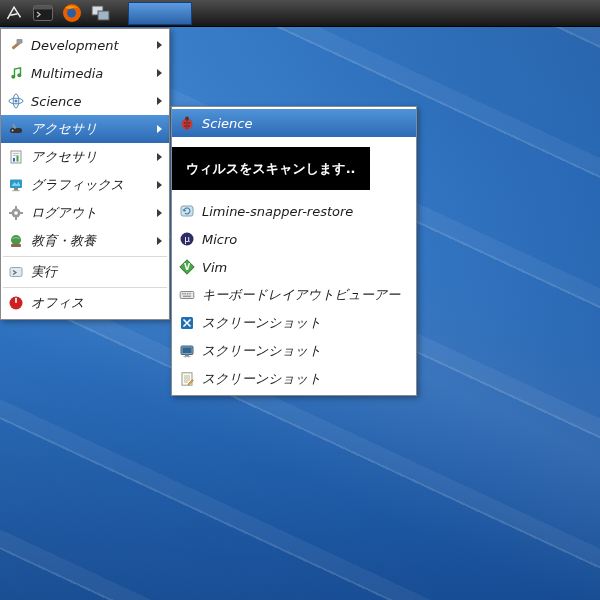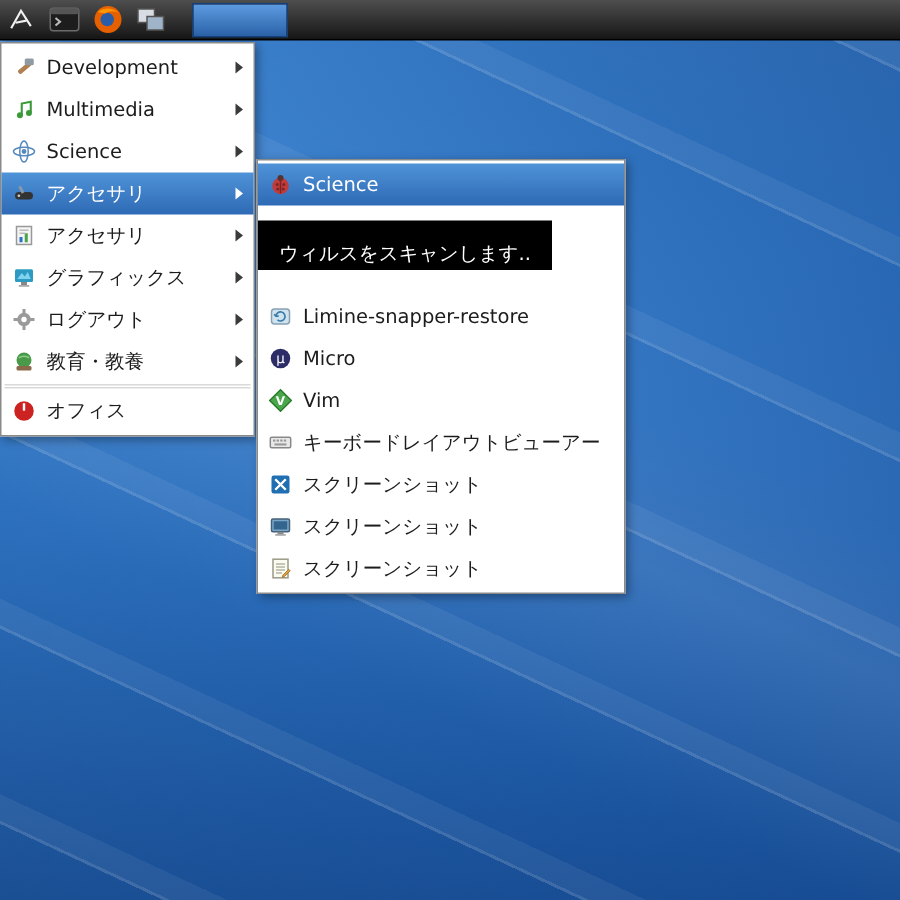--- a/index.html
+++ b/index.html
@@ -39,35 +39,35 @@
   .menu,.submenu{
     position:absolute;background:#ffffff;border:1px solid #8a8a8a;
     box-shadow:2px 2px 6px rgba(0,0,0,0.35);padding:2px 0;box-sizing:border-box;
   }
   .menu{left:0;top:28px;width:170px;}
   .submenu{left:171px;top:106px;width:246px;}
   .menu-item{
     height:28px;display:flex;align-items:center;gap:7px;
     padding:0 7px 0 7px;font-size:13px;color:#1c1c1c;cursor:default;white-space:nowrap;
   }
-  .menu-item .label{flex:1;overflow:hidden;text-overflow:ellipsis;}
+  .menu-item .label{flex:1;overflow:hidden;text-overflow:ellipsis;font-style:italic;}
   .menu-item.highlight{background:linear-gradient(#4f93d8,#2e6ab5);color:#ffffff;}
   .arrow{
     width:0;height:0;border-left:5px solid #3a3a3a;
     border-top:4px solid transparent;border-bottom:4px solid transparent;flex:none;
   }
   .highlight .arrow{border-left-color:#ffffff;}
   .separator{height:1px;background:#d9d9d9;margin:1px 2px;}
   .spacer{height:60px;}
   .micon{width:16px;height:16px;flex:none;}
   
   .tooltip{
-    position:absolute;left:172px;top:147px;height:33px;box-sizing:border-box;
+    position:absolute;left:172px;top:147px;height:43px;box-sizing:border-box;
     background:#000000;color:#ffffff;font-size:13px;
-    padding:13px 14px;white-space:nowrap;z-index:10;
+    padding:13px 14px;white-space:nowrap;z-index:10;font-weight:bold;
   }
 </style>
 </head>
 <body>
 
 <div class="desktop"></div>
 
 <div class="panel">
   <div class="panel-btn">
     <svg class="micon" width="22" height="22" viewBox="0 0 22 22">
@@ -181,20 +181,27 @@
       <path d="M4.5 5.5 q3.5 -2 7 0" stroke="#8fd08f" fill="none"></path>
       <rect x="3" y="11" width="10" height="3" rx="1" fill="#8a6a4a"></rect>
     </svg>
     <span class="label">教育・教養</span>
     <span class="arrow"></span>
   </div>
 
 
   <div class="separator"></div>
 
+  <div class="menu-item">
+    <svg class="micon" viewBox="0 0 16 16">
+      <rect x="2" y="3.5" width="12" height="9" rx="1.5" fill="#e3e9ee" stroke="#9aa7b2"></rect>
+      <path d="M5 6.5 l3 2 -3 2" fill="none" stroke="#55687a" stroke-width="1.2"></path>
+    </svg>
+    <span class="label">実行</span>
+  </div>
 
   <div class="separator"></div>
 
   <div class="menu-item">
     <svg class="micon" viewBox="0 0 16 16">
       <circle cx="8" cy="8" r="6.5" fill="#cc2222"></circle>
       <rect x="7.2" y="2.8" width="1.6" height="5" fill="#ffffff"></rect>
     </svg>
     <span class="label">オフィス</span>
   </div>

